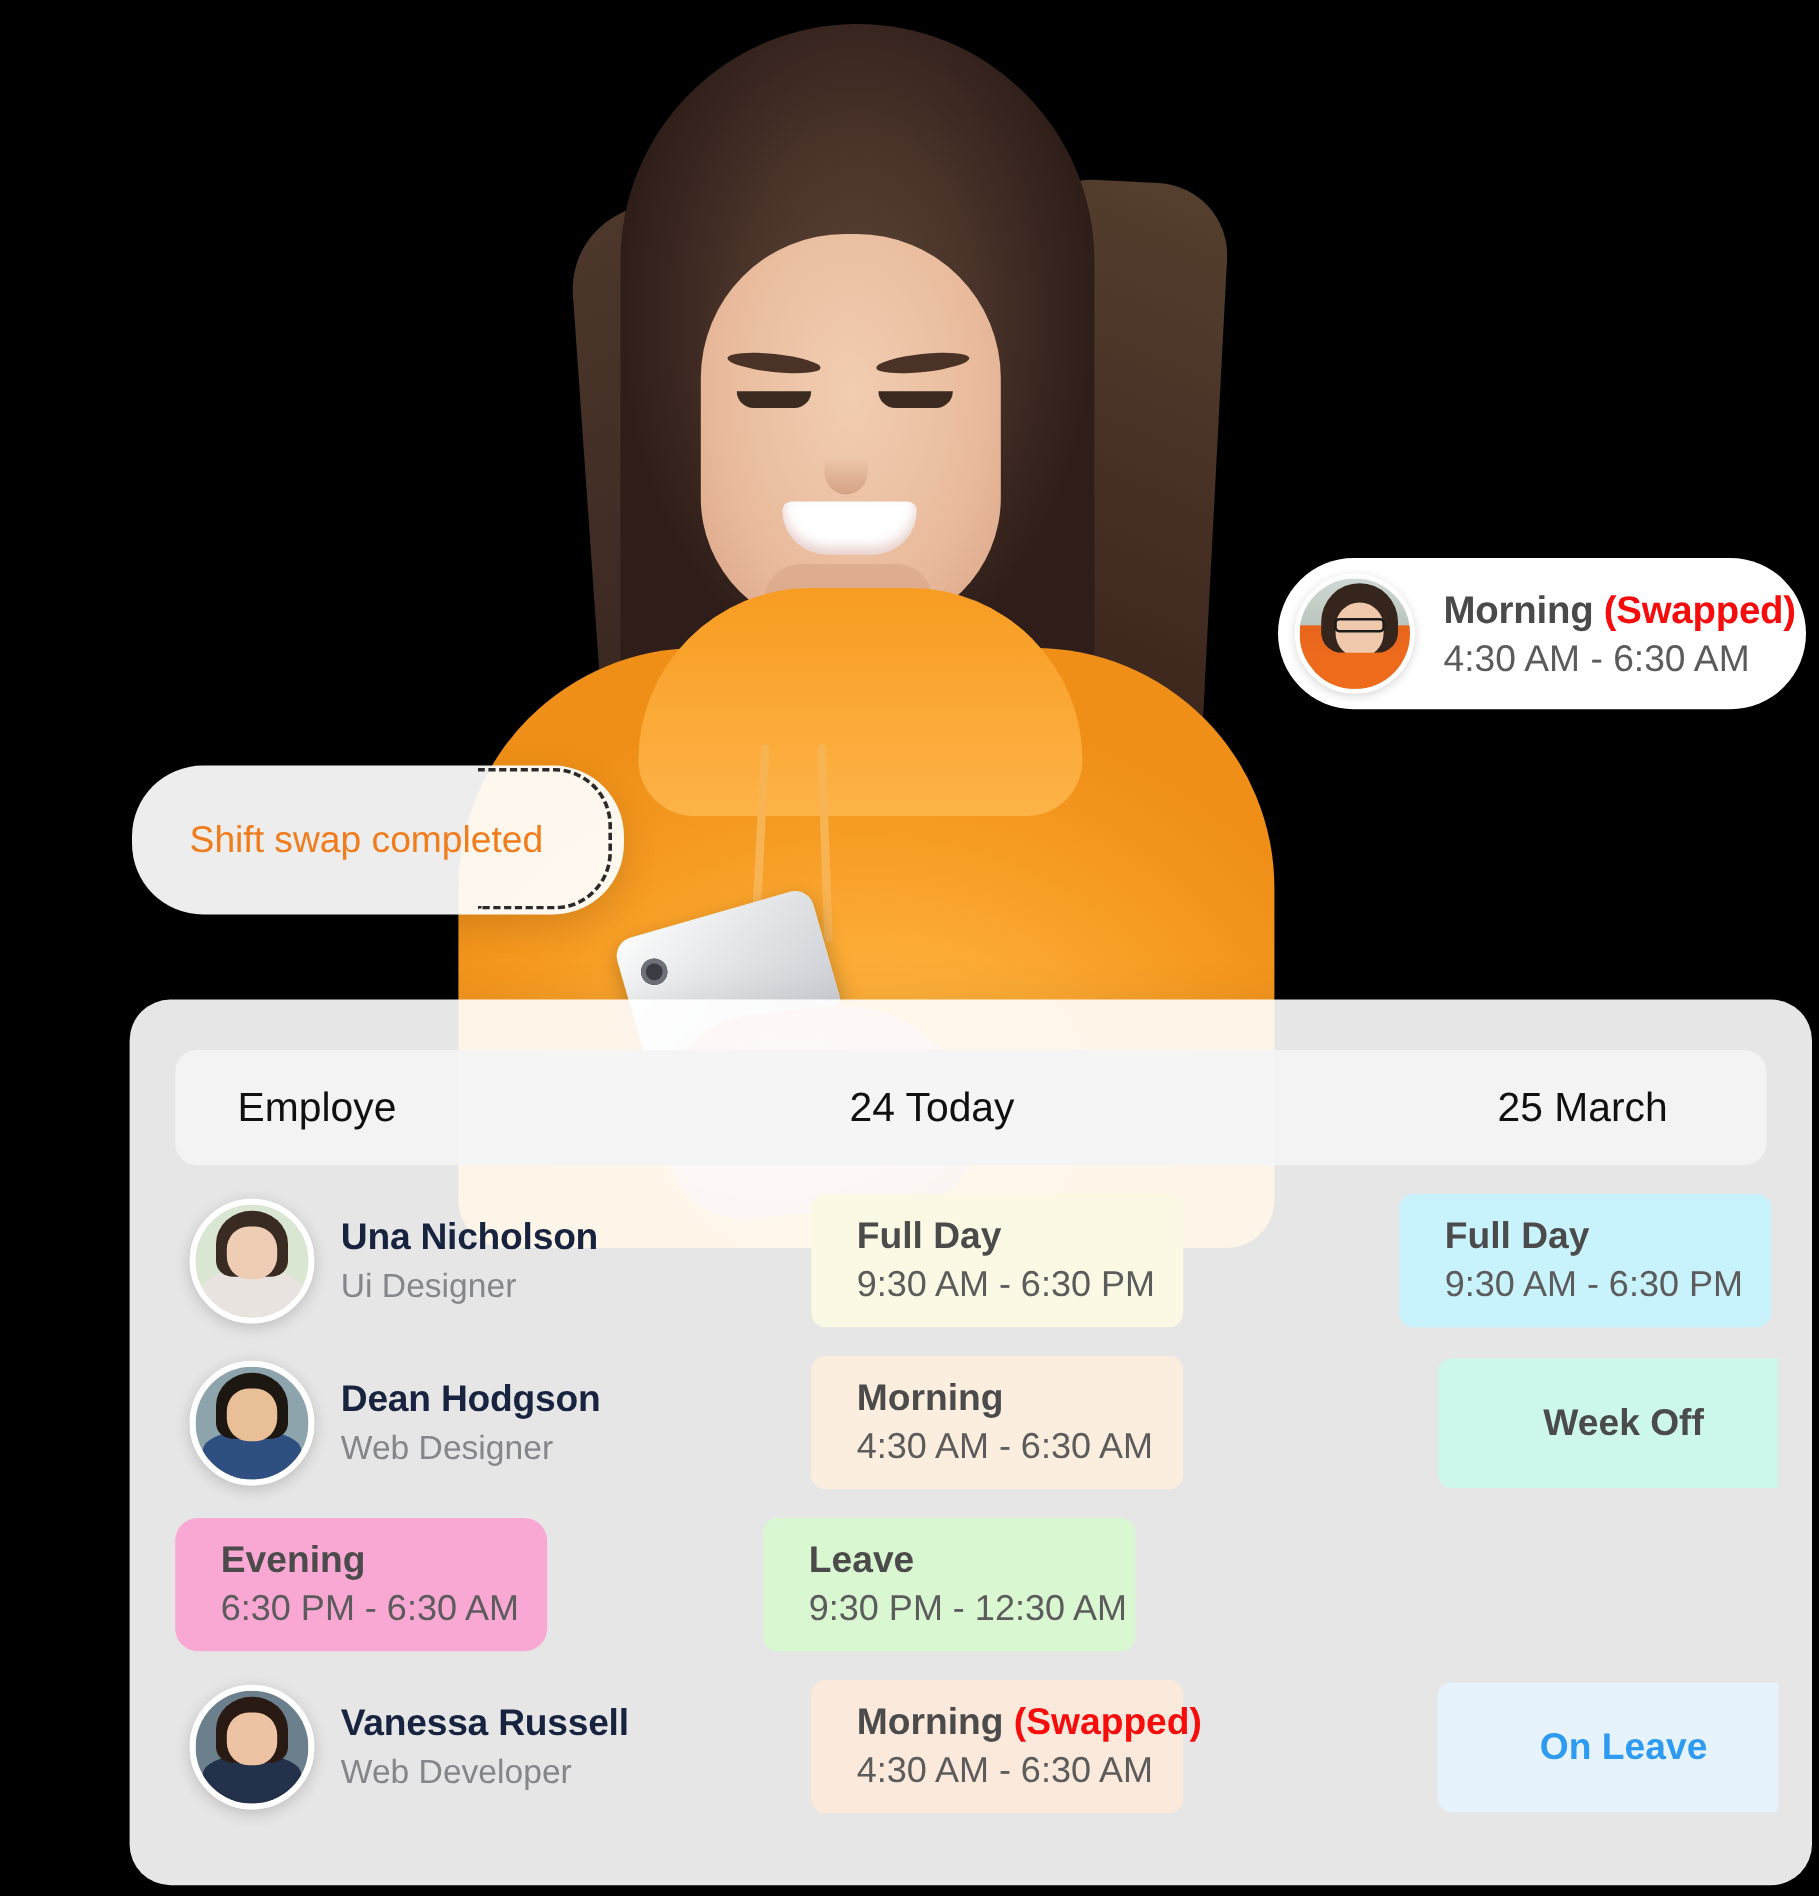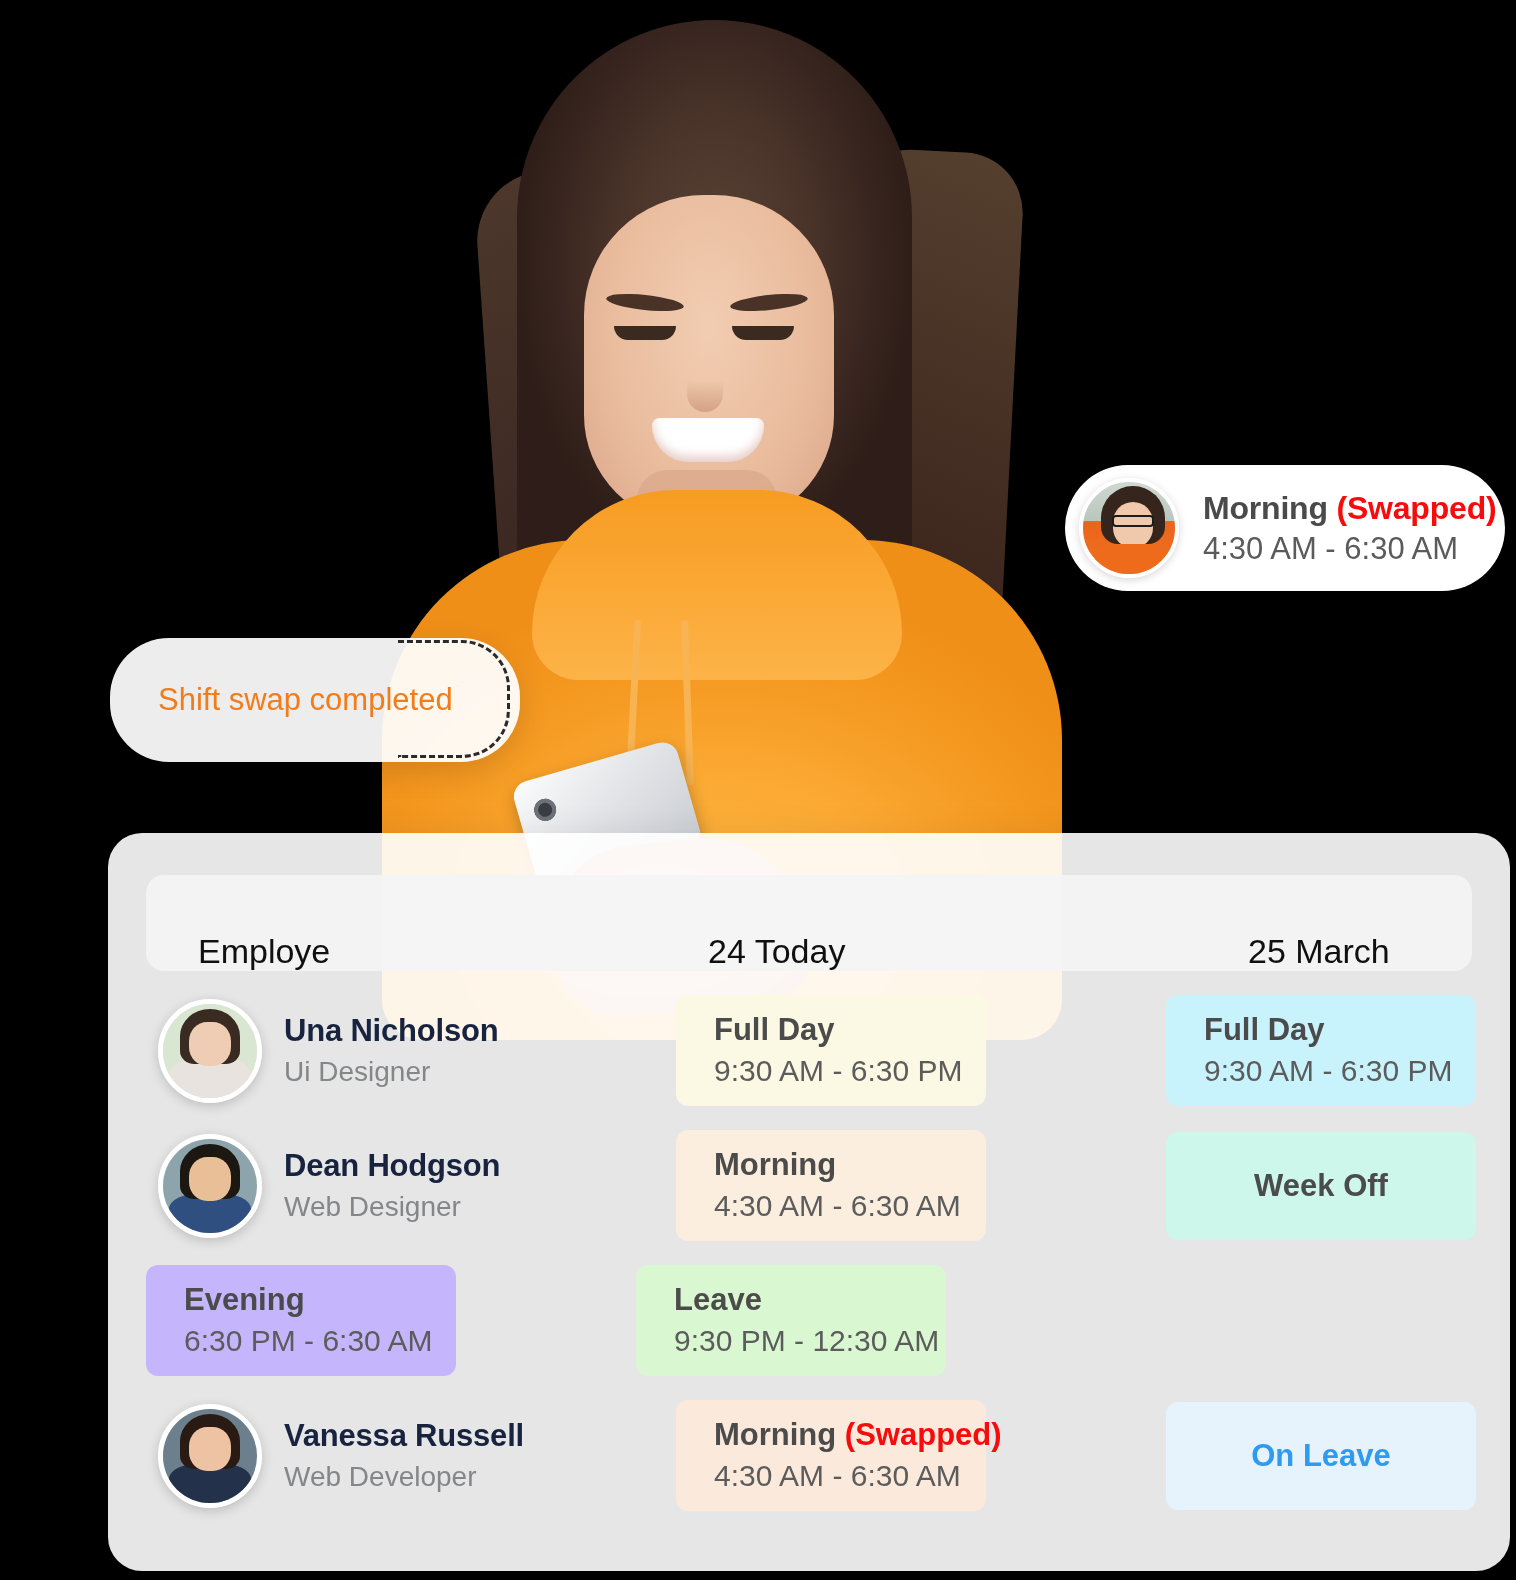--- a/index.html
+++ b/index.html
@@ -278,21 +278,21 @@
     height: 738px;
     background: rgba(255,255,255,.90);
     border-radius: 34px;
     box-shadow: 0 14px 46px rgba(0,0,0,.14);
     padding: 42px 28px 30px 28px;
     overflow: hidden;
   }
 
   .table-head {
     display: flex;
-    align-items: flex-end;
+    align-items: center;
     height: 96px;
     background: rgba(244,244,245,.92);
     border-radius: 18px;
     margin: 0 10px;
   }
   .th {
     font-size: 34px;
     color: #101010;
     font-weight: normal;
   }
@@ -359,20 +359,21 @@
     padding: 16px 0 16px 38px;
     display: flex;
     flex-direction: column;
     justify-content: center;
   }
   .chip.center {
     align-items: center;
     justify-content: center;
     padding-left: 0;
     text-align: center;
+    margin-left: 32px;
   }
   .chip-title {
     font-size: 31px;
     font-weight: bold;
     color: #4b4b4b;
     line-height: 1.22;
     white-space: nowrap;
   }
   .chip-title .swap { color: #f60c0c; }
   .chip-time {
@@ -488,21 +489,21 @@
             </div>
           </div>
           <div class="cell-shift2">
             <div class="chip center" style="background: rgb(205, 247, 234);">
               <div class="chip-single">Week Off</div>
             </div>
           </div>
         </div>
         <div class="row">
           <div class="cell-shift">
-            <div class="chip" style="background: #c4b5fd;">
+            <div class="chip" style="background: #f9a8d4; border-radius: 19px;">
               <div class="chip-title"><span>Evening</span></div>
               <div class="chip-time">6:30 PM - 6:30 AM</div>
             </div>
           </div>
           <div class="cell-shift2">
             <div class="chip" style="background: rgb(217, 248, 209);">
               <div class="chip-title"><span>Leave</span></div>
               <div class="chip-time">9:30 PM - 12:30 AM</div>
             </div>
           </div>

